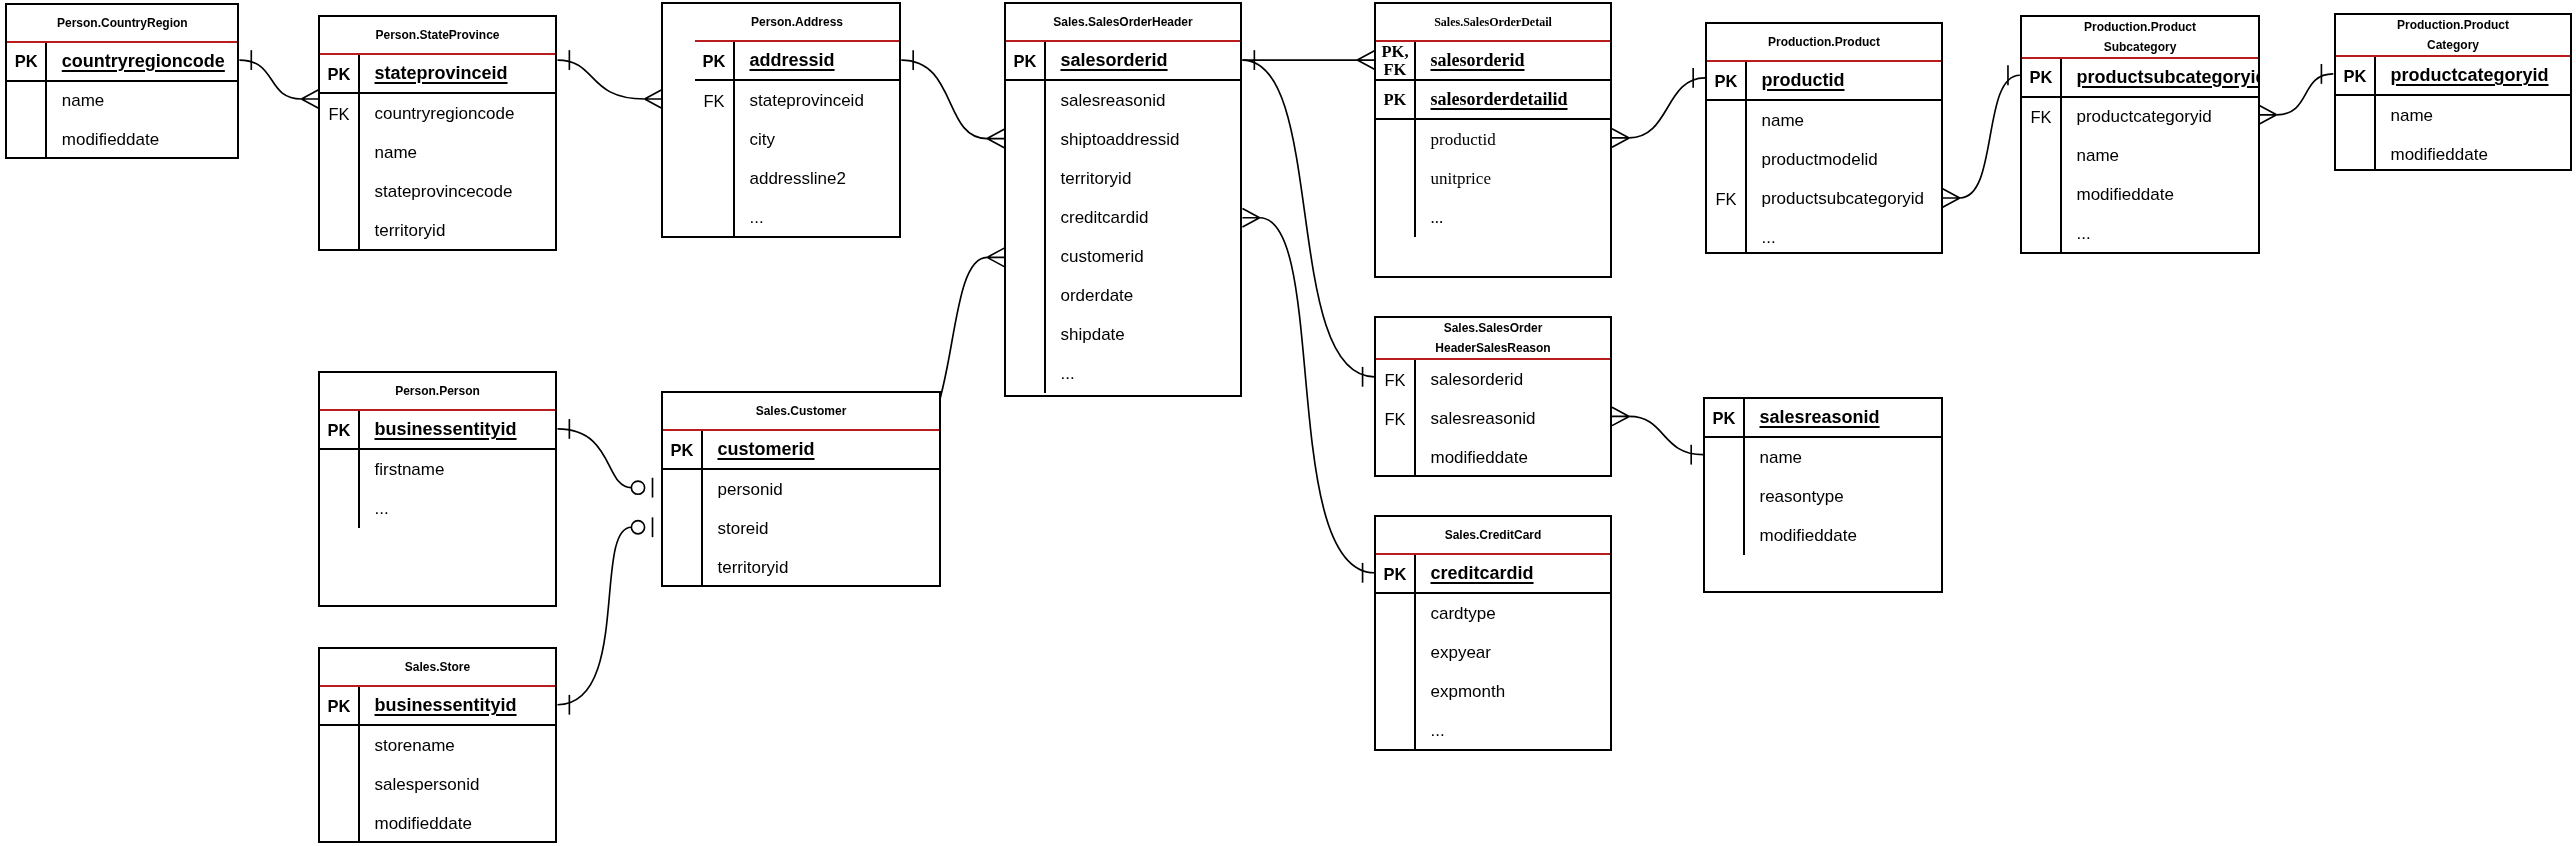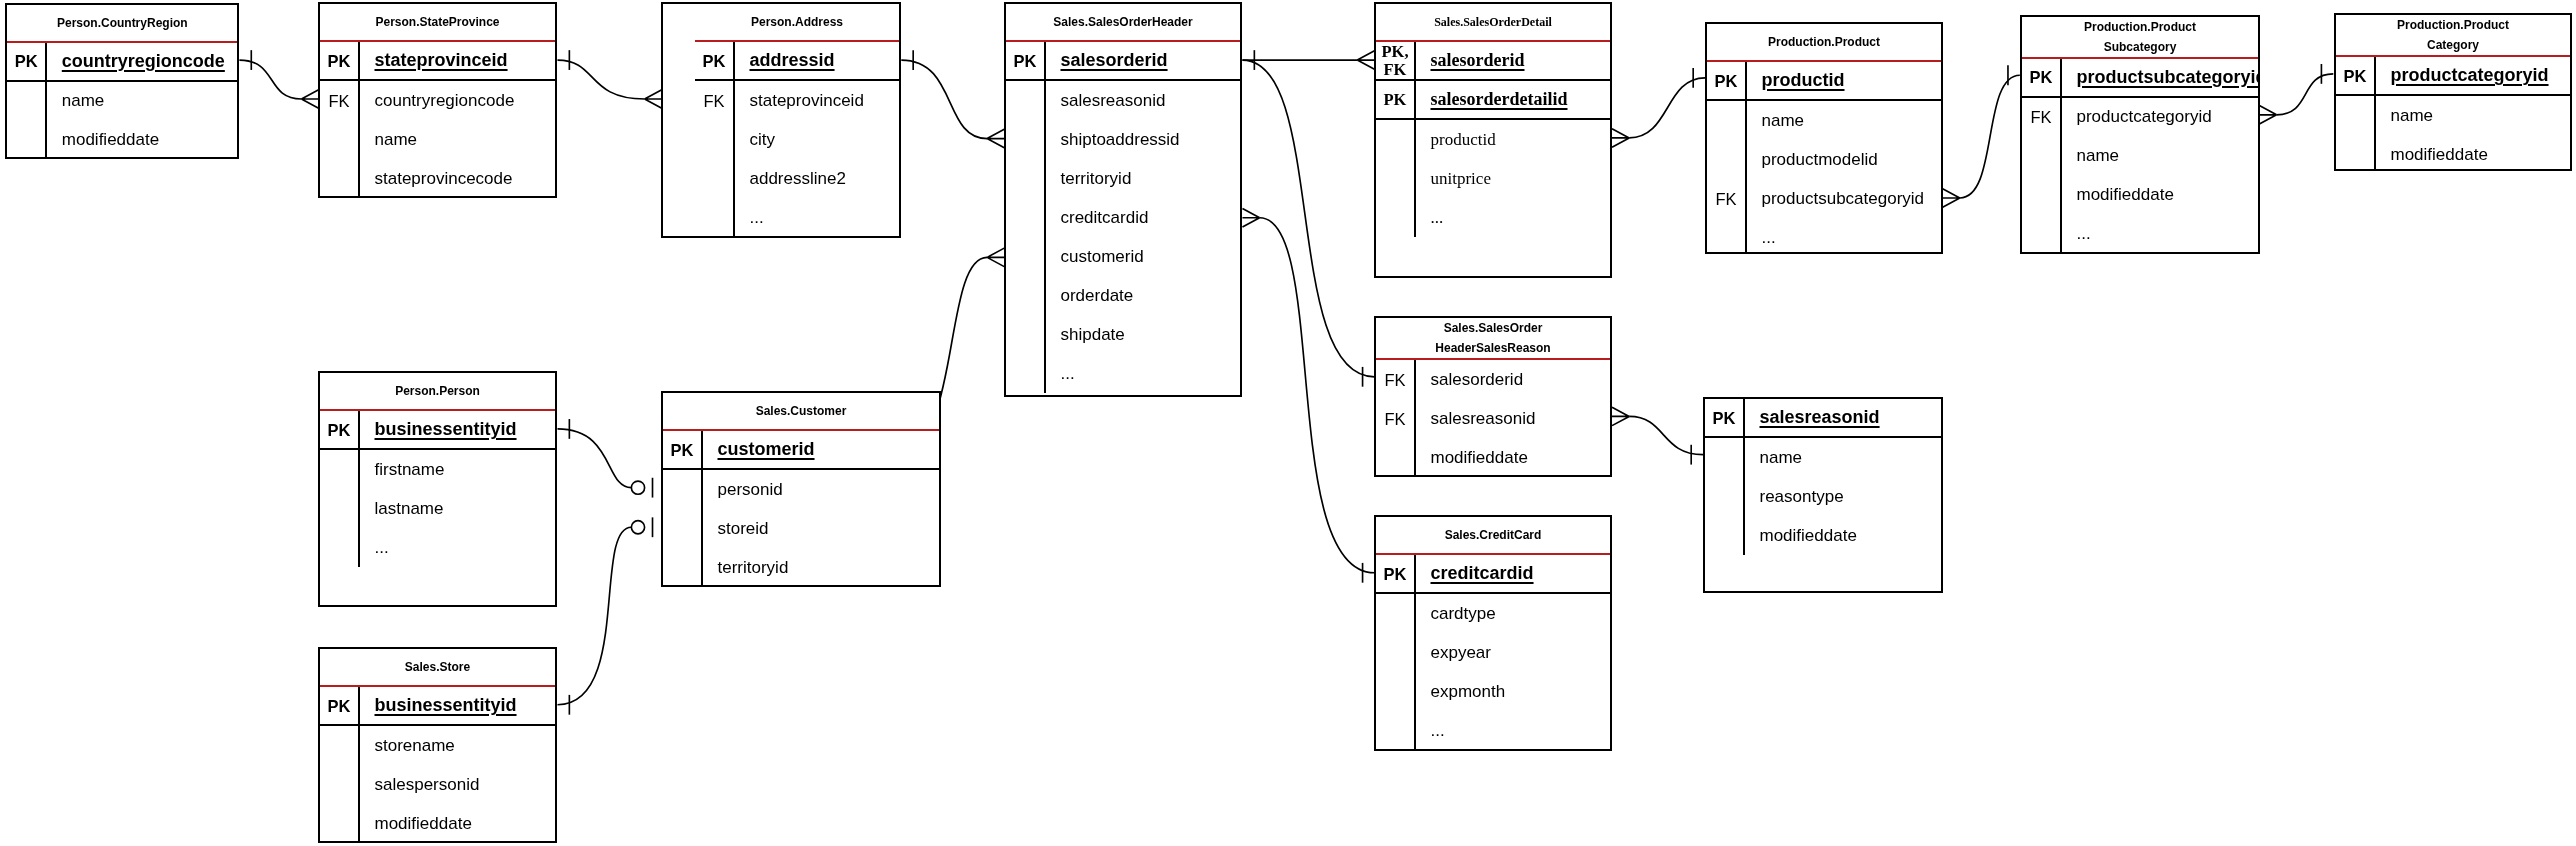--- a/index.html
+++ b/index.html
@@ -122,21 +122,21 @@
         </div>
         <div class="arow">
           <div class="kc"></div>
           <div class="an">name</div>
         </div>
         <div class="arow">
           <div class="kc"></div>
           <div class="an">modifieddate</div>
         </div>
       </div>
-      <div class="etable" style="left: 318px; top: 2px; width: 239px; height: 196px;">
+      <div class="etable" style="left: 318px; top: 15px; width: 239px; height: 236px;">
         <div class="thdr">
           <span>Person.StateProvince</span>
         </div>
         <div class="krow">
           <div class="kc">
             <span>PK</span>
           </div>
           <div class="kn">stateprovinceid</div>
         </div>
         <div class="arow">
@@ -340,24 +340,20 @@
             <span>PK</span>
           </div>
           <div class="kn">businessentityid</div>
         </div>
         <div class="arow">
           <div class="kc"></div>
           <div class="an">firstname</div>
         </div>
         <div class="arow">
           <div class="kc"></div>
-          <div class="an">lastname</div>
-        </div>
-        <div class="arow">
-          <div class="kc"></div>
           <div class="an">...</div>
         </div>
       </div>
       <div class="etable" style="left: 661px; top: 391px; width: 280px; height: 196px;">
         <div class="thdr">
           <span>Sales.Customer</span>
         </div>
         <div class="krow">
           <div class="kc">
             <span>PK</span>

